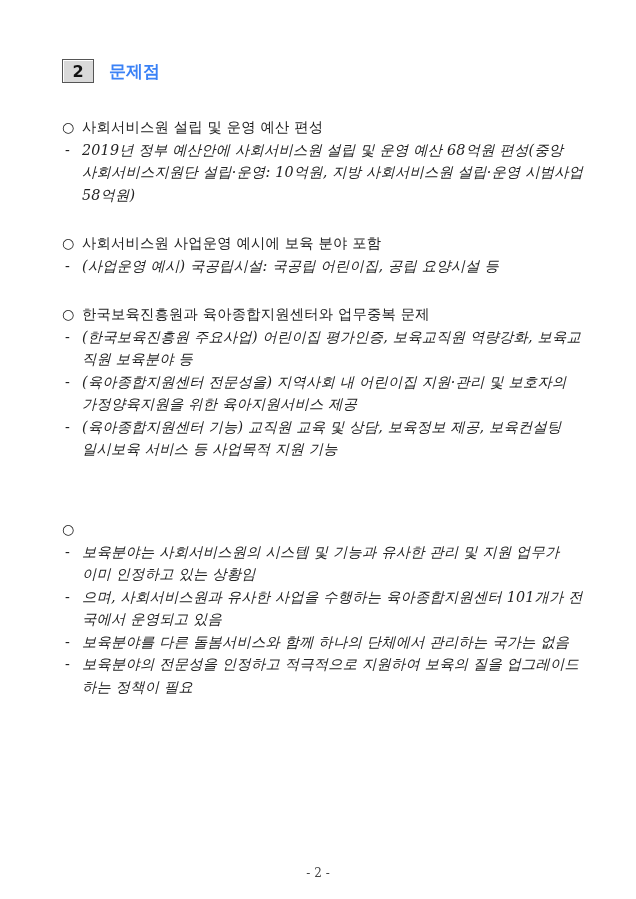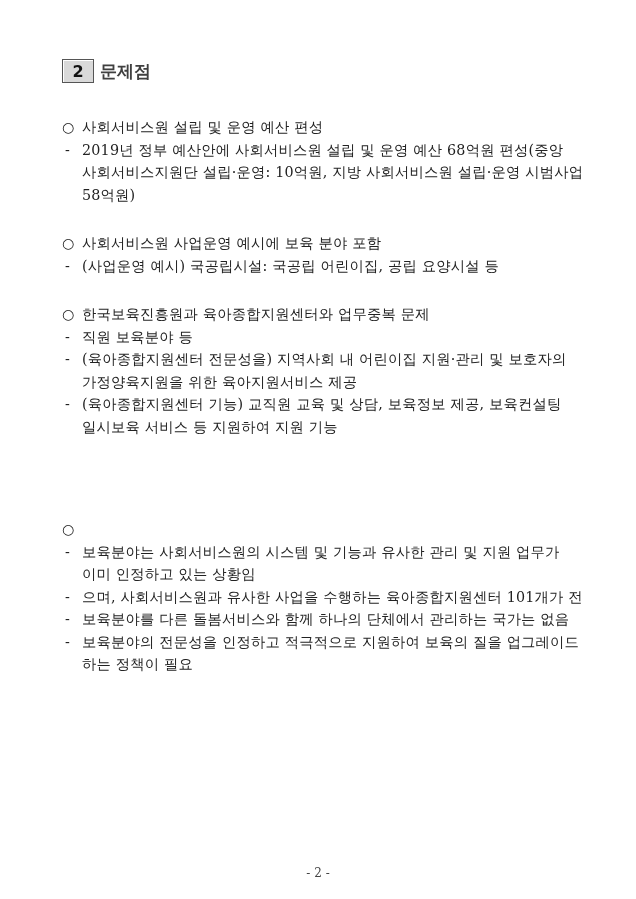--- a/index.html
+++ b/index.html
@@ -16,35 +16,35 @@
     width: 30px; height: 22px;
     background: #d9d9d9;
     border: 1px solid #555;
     box-shadow: inset 1px 1px 0 #fff;
     font-family: "DejaVu Sans", "Liberation Sans", sans-serif;
     font-weight: bold; font-size: 16px;
     display: flex; align-items: center; justify-content: center;
     color: #111;
   }
   .heading-title {
-    margin-left: 6px;
+    margin-left: 15px;
     font-family: "DejaVu Sans", "Liberation Sans", sans-serif;
-    font-weight: bold; font-size: 17px; color: #404040;
+    font-weight: bold; font-size: 17px; color: #3b82f6;
   }
   .section { position: absolute; left: 62px; width: 520px; }
   .line {
     font-size: 14.3px; line-height: 22.5px; white-space: nowrap;
     letter-spacing: 0.2px;
   }
   .main { display: flex; }
   .circle { width: 20px; flex: none; }
   .sub { display: flex; margin-left: 3px; }
   .dash { width: 17px; flex: none; }
   .sub-text { text-align: justify; text-align-last: left; }
-  .sub-text span { display: block; }
+  .sub-text span { display: block; font-style: italic; }
   .page-num {
     position: absolute; left: 0; width: 636px; top: 866px; text-align: center;
     font-size: 12px; color: #444;
   }
 </style>
 </head>
 <body>
 
 <div class="heading">
   <div class="num-box">2</div>
@@ -80,54 +80,56 @@
 </div>
 
 <div class="section" style="top:303px;">
   <div class="line main">
     <span class="circle">○</span>
     <span>한국보육진흥원과 육아종합지원센터와 업무중복 문제</span>
   </div>
   <div class="line sub">
     <span class="dash">-</span>
     <div class="sub-text">
+      <span>(한국보육진흥원 주요사업) 어린이집 평가인증, 보육교직원 역량강화, 보육교</span>
       <span>직원 보육분야 등</span>
     </div>
   </div>
   <div class="line sub">
     <span class="dash">-</span>
     <div class="sub-text">
       <span>(육아종합지원센터 전문성을) 지역사회 내 어린이집 지원·관리 및 보호자의</span>
       <span>가정양육지원을 위한 육아지원서비스 제공</span>
     </div>
   </div>
   <div class="line sub">
     <span class="dash">-</span>
     <div class="sub-text">
       <span>(육아종합지원센터 기능) 교직원 교육 및 상담, 보육정보 제공, 보육컨설팅</span>
-      <span>일시보육 서비스 등 지원하여 지원 기능</span>
+      <span>일시보육 서비스 등 사업목적 지원 기능</span>
     </div>
   </div>
 </div>
 
 <div class="section" style="top:518px;">
   <div class="line main">
     <span class="circle">○</span>
   </div>
   <div class="line sub">
     <span class="dash">-</span>
     <div class="sub-text">
       <span>보육분야는 사회서비스원의 시스템 및 기능과 유사한 관리 및 지원 업무가</span>
       <span>이미 인정하고 있는 상황임</span>
     </div>
   </div>
   <div class="line sub">
     <span class="dash">-</span>
     <div class="sub-text">
       <span>으며, 사회서비스원과 유사한 사업을 수행하는 육아종합지원센터 101개가 전</span>
+      <span>국에서 운영되고 있음</span>
     </div>
   </div>
   <div class="line sub">
     <span class="dash">-</span>
     <div class="sub-text">
       <span>보육분야를 다른 돌봄서비스와 함께 하나의 단체에서 관리하는 국가는 없음</span>
     </div>
   </div>
   <div class="line sub">
     <span class="dash">-</span>

